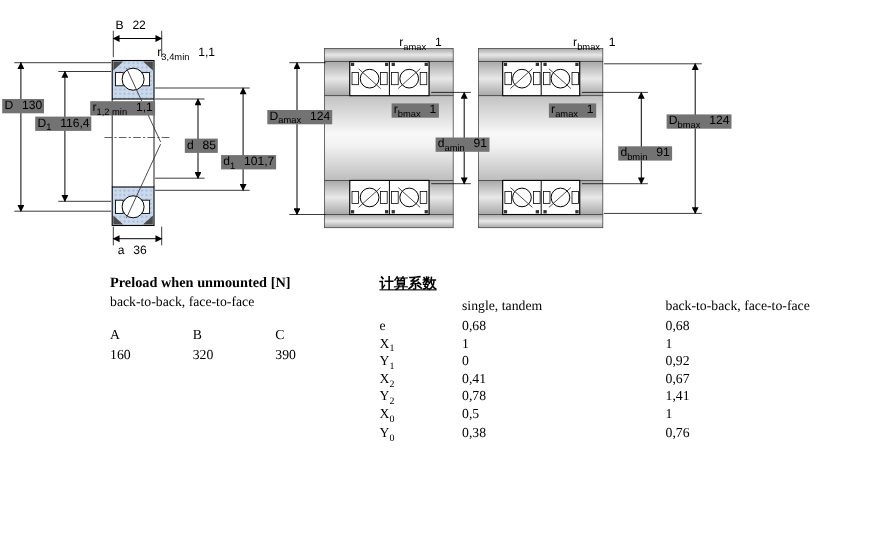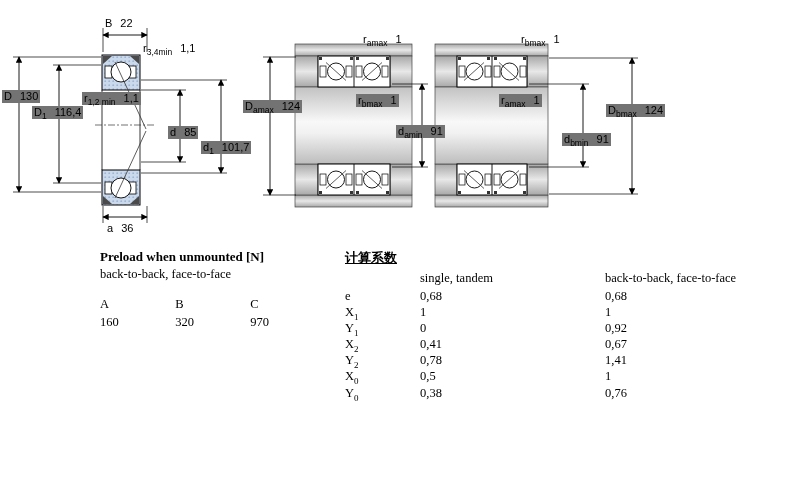--- a/index.html
+++ b/index.html
@@ -220,21 +220,21 @@
     <div class="pt-title">Preload when unmounted [N]</div>
     <div class="pt-sub">back-to-back, face-to-face</div>
     <div class="pt-row pt-head">
       <span>A</span>
       <span>B</span>
       <span>C</span>
     </div>
     <div class="pt-row pt-vals">
       <span>160</span>
       <span>320</span>
-      <span>970</span>
+      <span>390</span>
     </div>
   </div>
 
   <div class="ft-title">计算系数</div>
   <div class="ft-h" style="left:420px">single, tandem</div>
   <div class="ft-h" style="left:605px">back-to-back, face-to-face</div>
 
   <div class="ft-row" style="top:289px">
     <span class="ft-label"><span>e</span><sub></sub></span>
     <span class="ft-v1">0,68</span>

